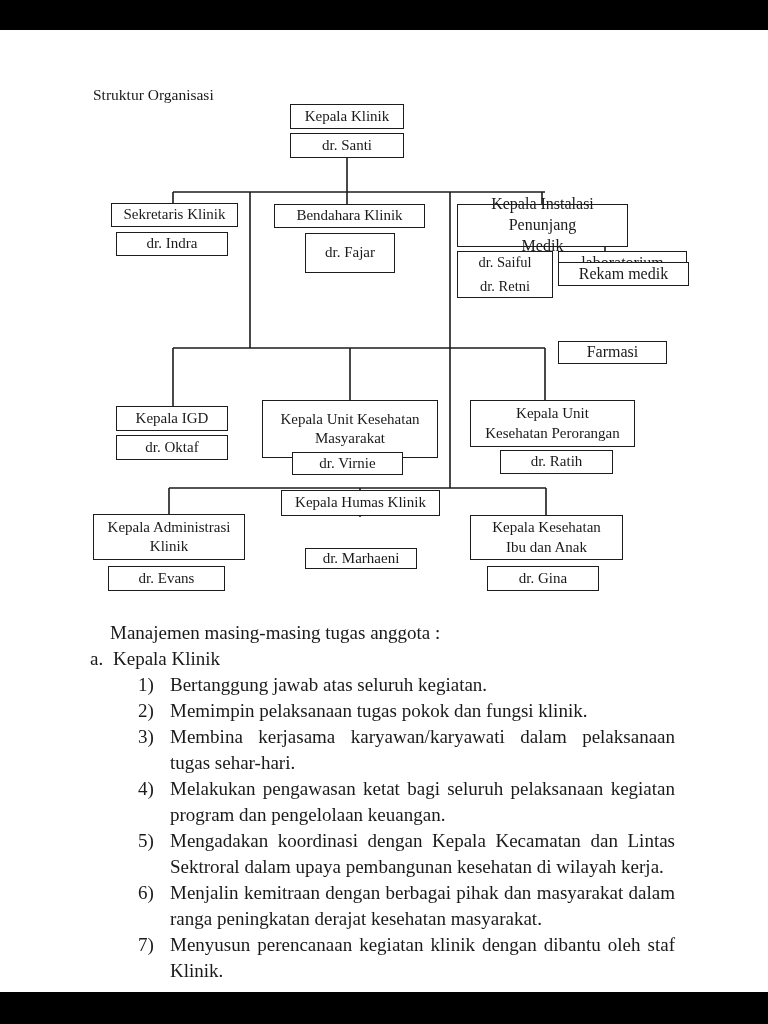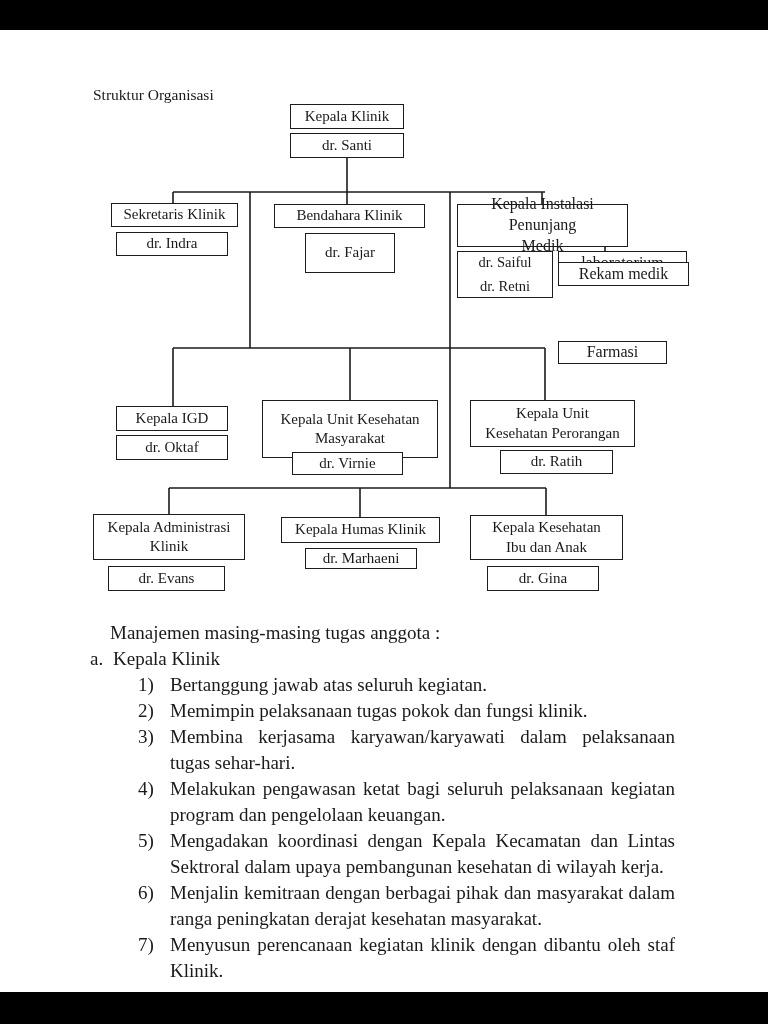--- a/index.html
+++ b/index.html
@@ -82,21 +82,21 @@
 <div class="obox" style="left:292px;top:452px;width:111px;height:23px;">dr. Virnie</div>
 
 <div class="obox" style="left:470px;top:400px;width:165px;height:47px;">Kepala Unit
 Kesehatan Perorangan</div>
 <div class="obox" style="left:500px;top:450px;width:113px;height:24px;">dr. Ratih</div>
 
 <div class="obox" style="left:93px;top:514px;width:152px;height:46px;">Kepala Administrasi
 Klinik</div>
 <div class="obox" style="left:108px;top:566px;width:117px;height:25px;">dr. Evans</div>
 
-<div class="obox" style="left:281px;top:517px;width:159px;height:26px;">Kepala Humas Klinik</div>
+<div class="obox" style="left:281px;top:490px;width:159px;height:26px;">Kepala Humas Klinik</div>
 <div class="obox" style="left:305px;top:548px;width:112px;height:21px;">dr. Marhaeni</div>
 
 <div class="obox" style="left:470px;top:515px;width:153px;height:45px;">Kepala Kesehatan
 Ibu dan Anak</div>
 <div class="obox" style="left:487px;top:566px;width:112px;height:25px;">dr. Gina</div>
 
 <div class="mgmt">
   <div class="mgmt-heading">Manajemen masing-masing tugas anggota :</div>
   <div class="mgmt-section">
     <span class="sec-marker">a.</span>

